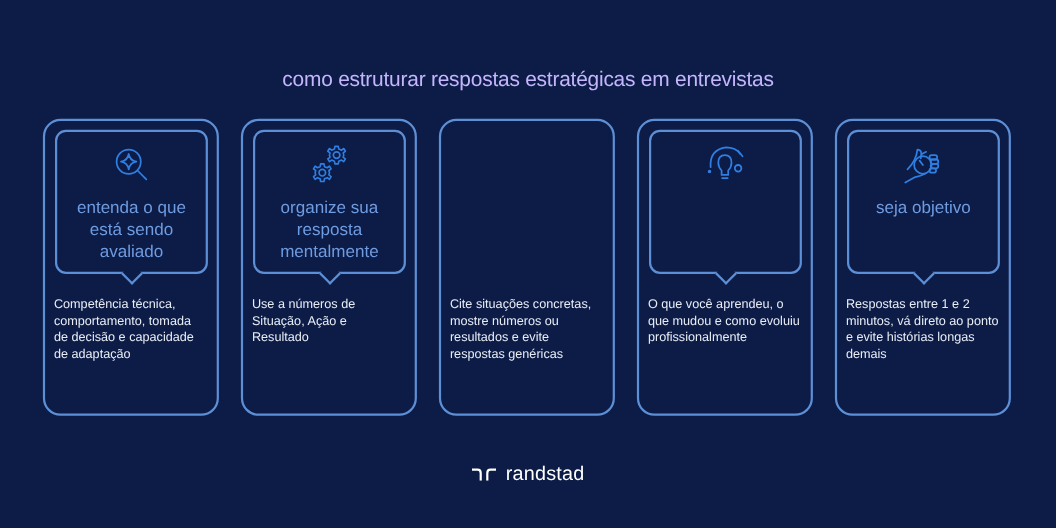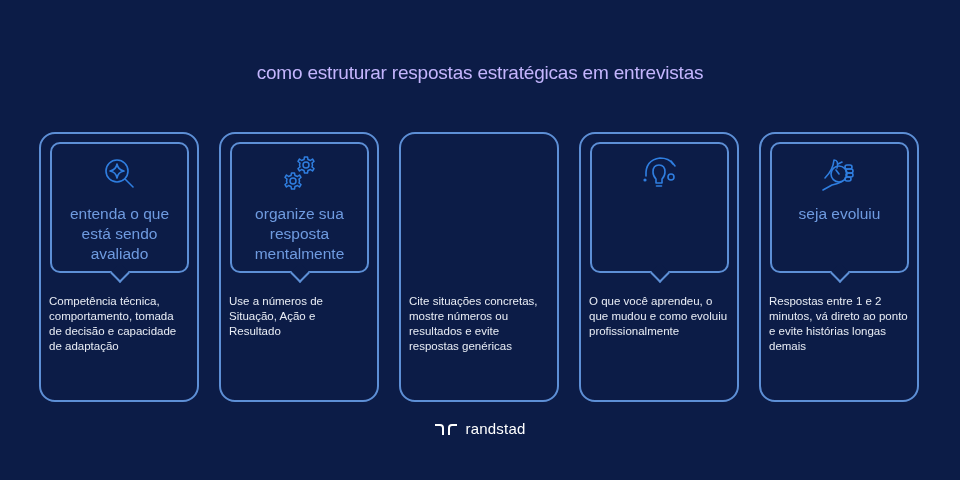--- a/index.html
+++ b/index.html
@@ -7,21 +7,21 @@
     width: 960px; height: 480px; overflow: hidden;
     background: #0c1c47;
     font-family: "Liberation Sans", sans-serif;
     position: relative;
   }
   .title {
     position: absolute; top: 62px; left: 0; width: 960px;
     text-align: center; color: #c4b5fd; font-size: 19px; letter-spacing: -0.2px;
   }
   .card {
-    position: absolute; top: 132px; width: 160px; height: 270px;
+    position: absolute; top: 108px; width: 160px; height: 270px;
     border: 2px solid #5d8fd6; border-radius: 16px; box-sizing: border-box;
   }
   .inner {
     position: absolute; left: 9px; top: 8px; width: 139px; height: 131px;
     border: 2px solid #5d8fd6; border-radius: 10px; box-sizing: border-box;
   }
   .notch {
     position: absolute; left: 61px; bottom: -9px; width: 14px; height: 14px;
     background: #0c1c47;
     border-right: 2px solid #5d8fd6; border-bottom: 2px solid #5d8fd6;
@@ -37,21 +37,21 @@
     text-align: center; color: #6f9be0; font-size: 15.5px; line-height: 20px;
   }
   .desc {
     position: absolute; top: 160px; left: 8px; right: 8px;
     color: #e9edf5; font-size: 11.5px; line-height: 15px;
   }
   .logo {
     position: absolute; top: 420px; left: 0; width: 960px;
     display: flex; justify-content: center; align-items: center; gap: 9px;
   }
-  .logo-text { color: #ffffff; font-size: 15px; letter-spacing: 0.2px; }
+  .logo-text { color: #ffffff; font-size: 18px; letter-spacing: 0.2px; }
 </style>
 </head>
 <body>
 
 <div class="title">como estruturar respostas estratégicas em entrevistas</div>
 
 <div class="card" style="left:39px">
   <div class="inner">
     <div class="icon">
       <svg viewBox="0 0 42 42" fill="none" stroke="#2f7ee0" stroke-width="1.6" stroke-linecap="round" stroke-linejoin="round">
@@ -115,21 +115,21 @@
         <path d="M6 24 Q14 16 15 6 Q20 6 18 14"></path>
         <circle cx="20" cy="20" r="8"></circle>
         <line x1="20" y1="20" x2="17" y2="16"></line>
         <line x1="19" y1="10" x2="23" y2="8"></line>
         <rect x="26" y="11" width="7" height="4" rx="2"></rect>
         <rect x="27" y="15" width="7" height="4" rx="2"></rect>
         <rect x="27" y="19" width="7" height="4" rx="2"></rect>
         <rect x="26" y="23" width="6" height="4" rx="2"></rect>
       </svg>
     </div>
-    <div class="heading">seja evoluiu</div>
+    <div class="heading">seja objetivo</div>
     <div class="notch"></div>
   </div>
   <div class="desc">Respostas entre 1 e 2 minutos, vá direto ao ponto e evite histórias longas demais</div>
 </div>
 
 <div class="logo">
   <svg width="22" height="12" viewBox="0 0 22 12" fill="none" stroke="#ffffff" stroke-width="2" stroke-linecap="butt">
     <path d="M0 2 L5 2 Q8 2 8 5 L8 12"></path>
     <path d="M22 2 L17 2 Q14 2 14 5 L14 12"></path>
   </svg>

